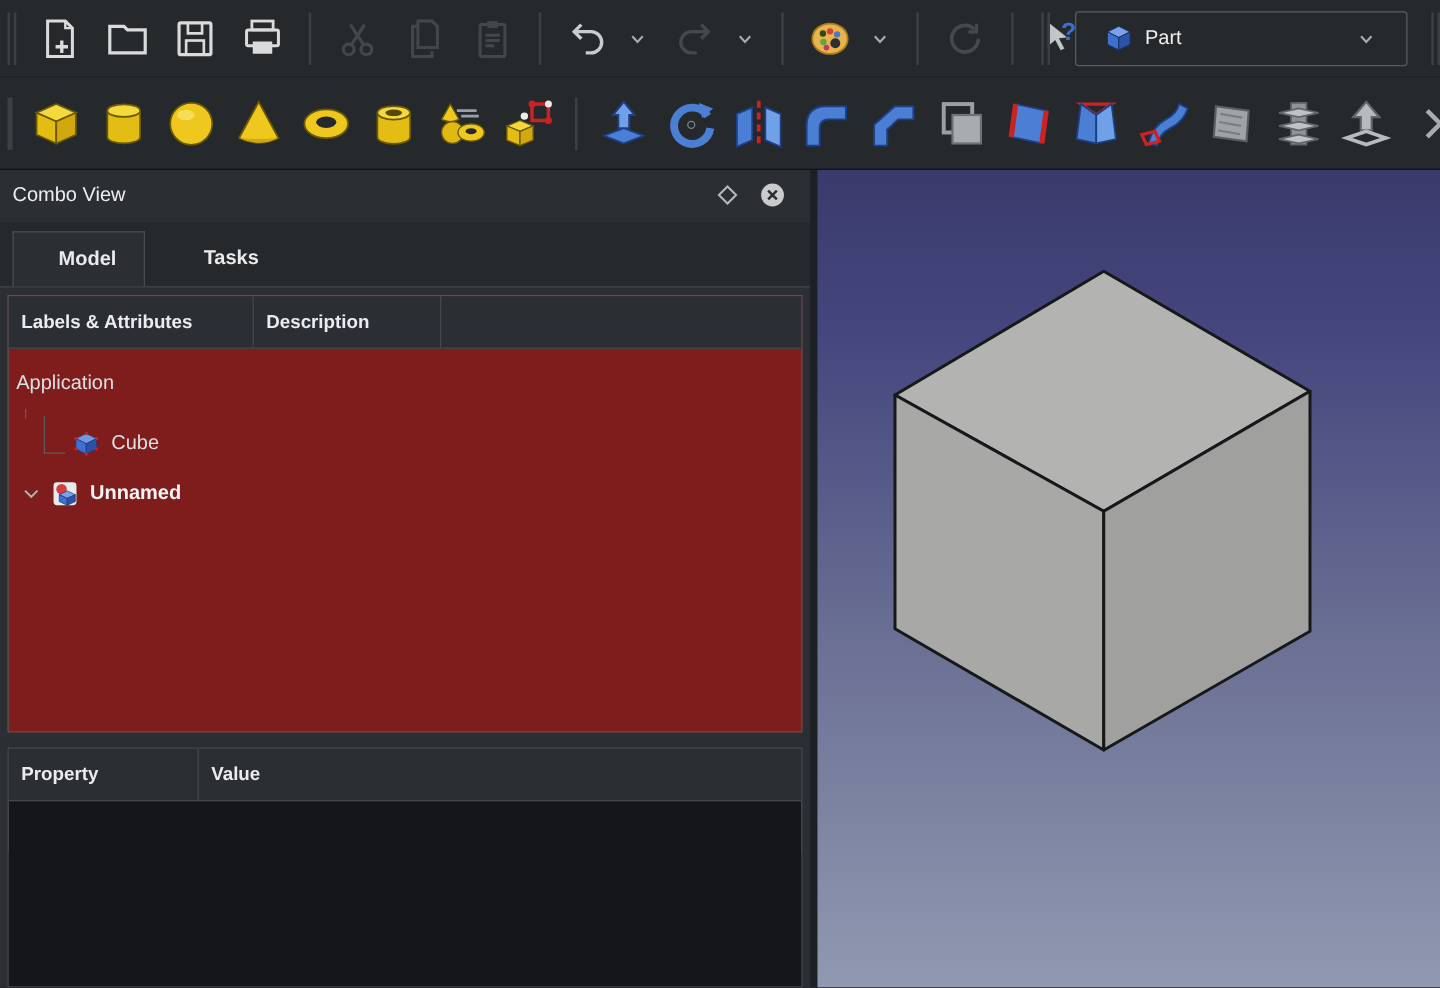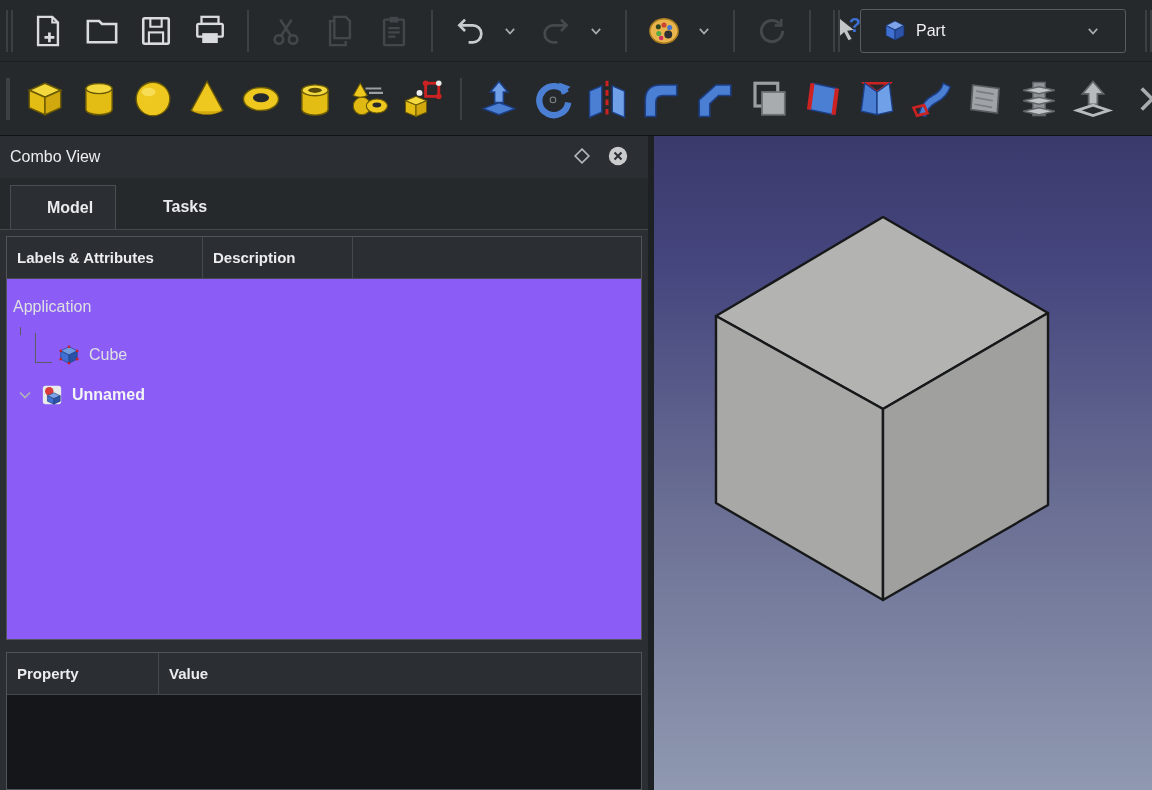--- a/index.html
+++ b/index.html
@@ -41,22 +41,22 @@
   .title-buttons button { background:none; border:none; width:24px; height:24px; cursor:pointer; }
   .title-buttons svg { width:22px; height:22px; }
 
   .tabbar { height:52px; background:#26292b; display:flex; align-items:flex-end;
             padding-left:10px; border-bottom:1px solid #44484c; }
   .tab { height:44px; display:flex; align-items:center; justify-content:center;
          color:#e9ebec; font-size:16px; font-weight:600; cursor:pointer;padding-left:14px; }
   .tab.active { background:#2b2f33; border:1px solid #4a4e52; border-bottom:none; min-width:106px; }
   .tab.inactive { min-width:124px; }
 
-  .tree-wrap { margin:6px 6px 0 6px; border:1px solid #515559; height:404px;
-               display:flex; flex-direction:column; background:#8b5cf6; }
+  .tree-wrap { margin:6px 6px 0 6px; border:1px solid #515559; height:350px;
+               display:flex; flex-direction:column; background:#7f1d1d; }
   .grid-header { display:flex; height:42px; background:#2b2f33; border-bottom:1px solid #45494d;
                  color:#eaecee; font-size:15px; font-weight:700; flex:none; }
   .th-cell { display:flex; align-items:center; padding-left:10px; border-right:1px solid #45494d; cursor:pointer; }
   .th-fill { flex:1; border-right:none; }
 
   .tree-body { flex:1; padding-top:8px; color:#dde0e2; font-size:16px; overflow:hidden; }
   .tree-row { height:40px; display:flex; align-items:center; cursor:pointer; }
   .tree-row .ti { width:22px; height:22px; flex:none; }
   .tree-row .ti svg { width:22px; height:22px; display:block; }
   .tw-chev { width:20px; height:20px; margin:0 6px 0 8px; cursor:pointer; }

